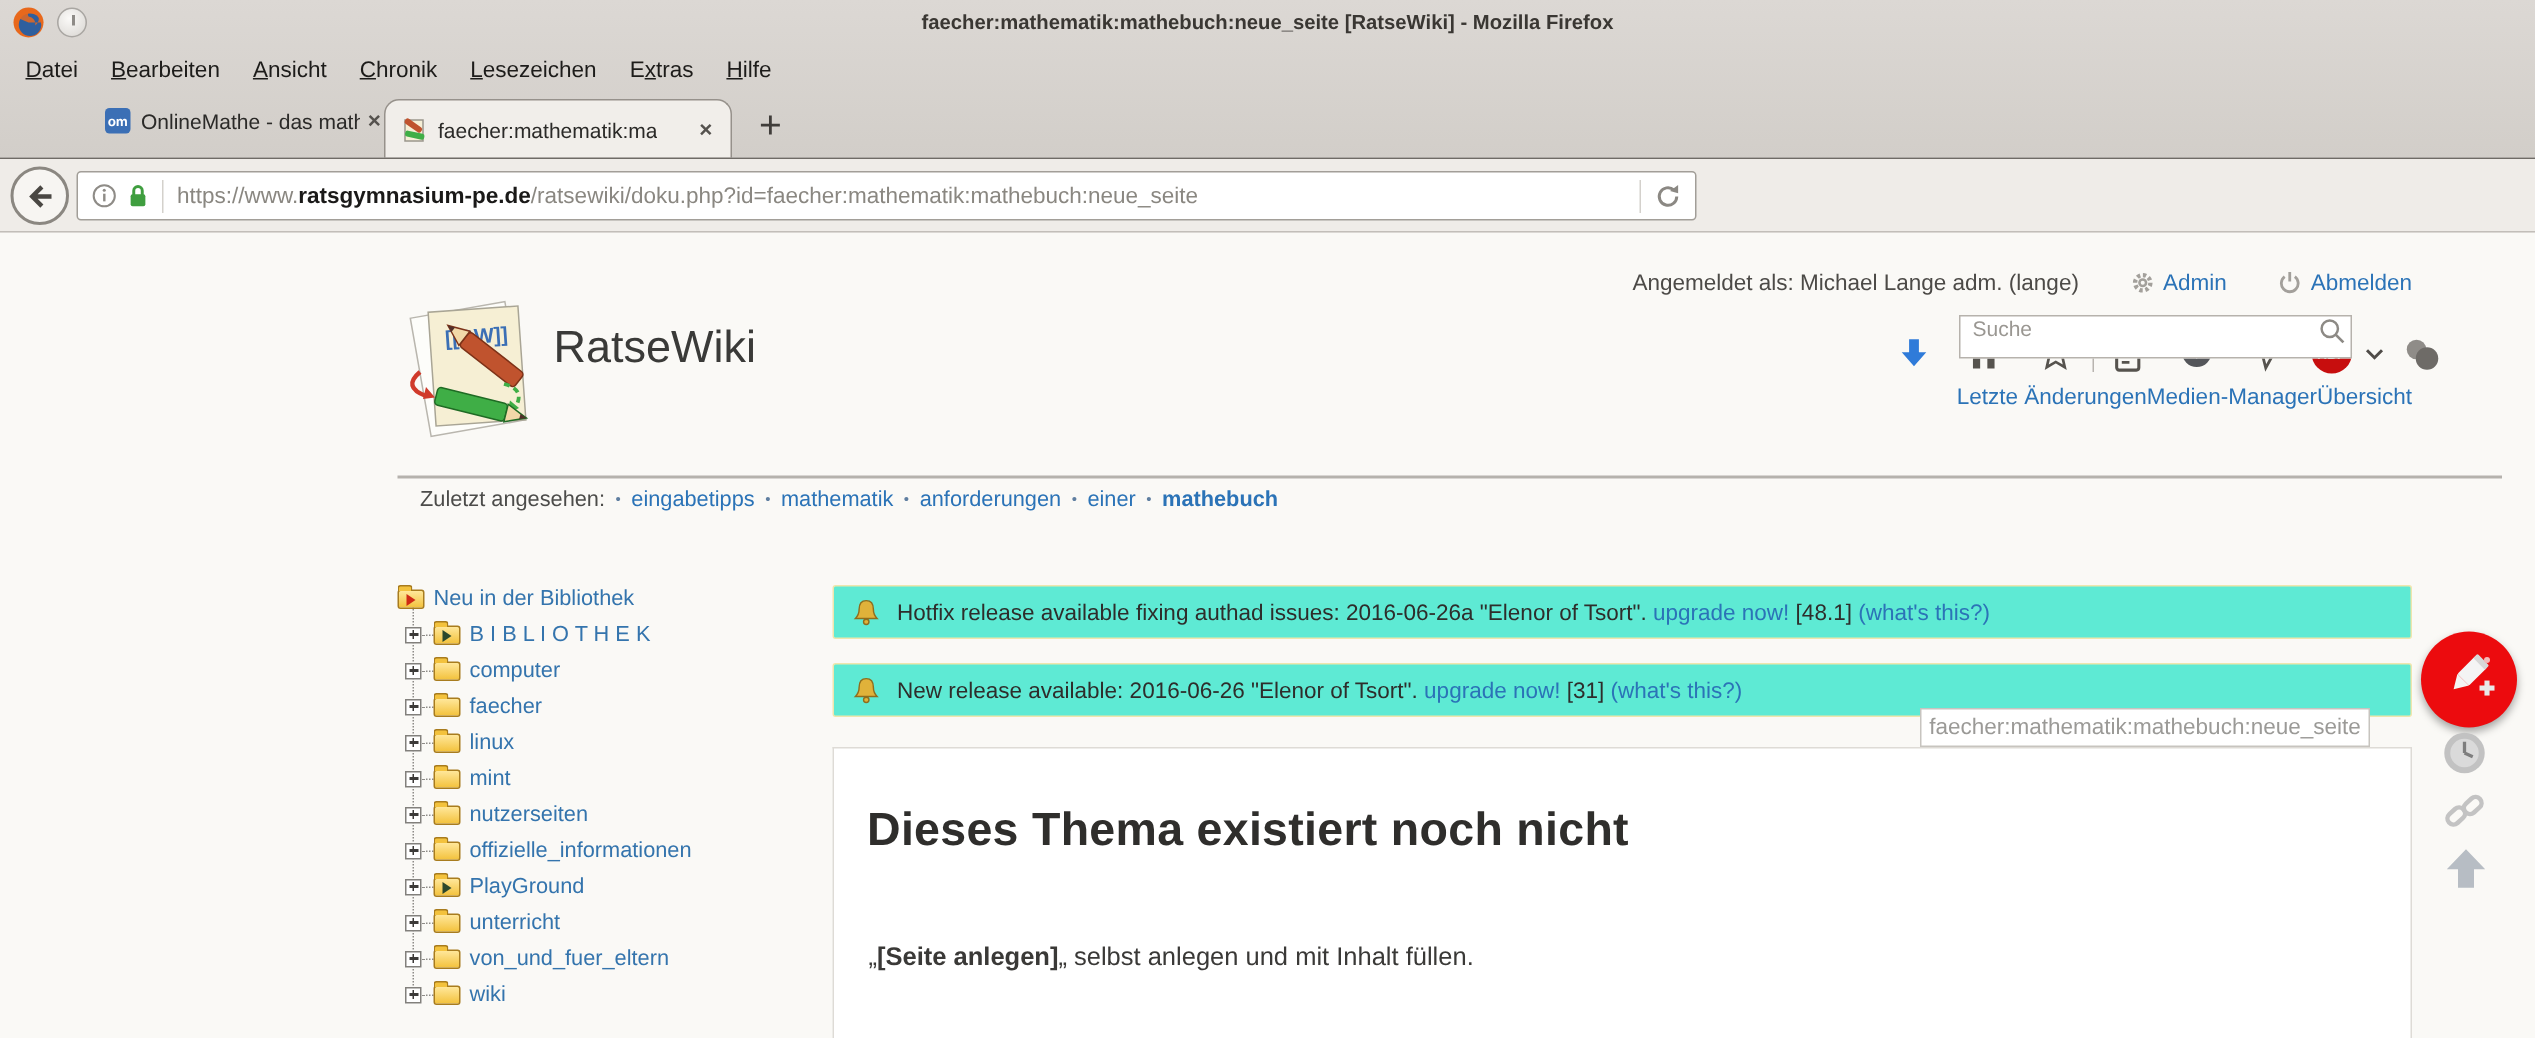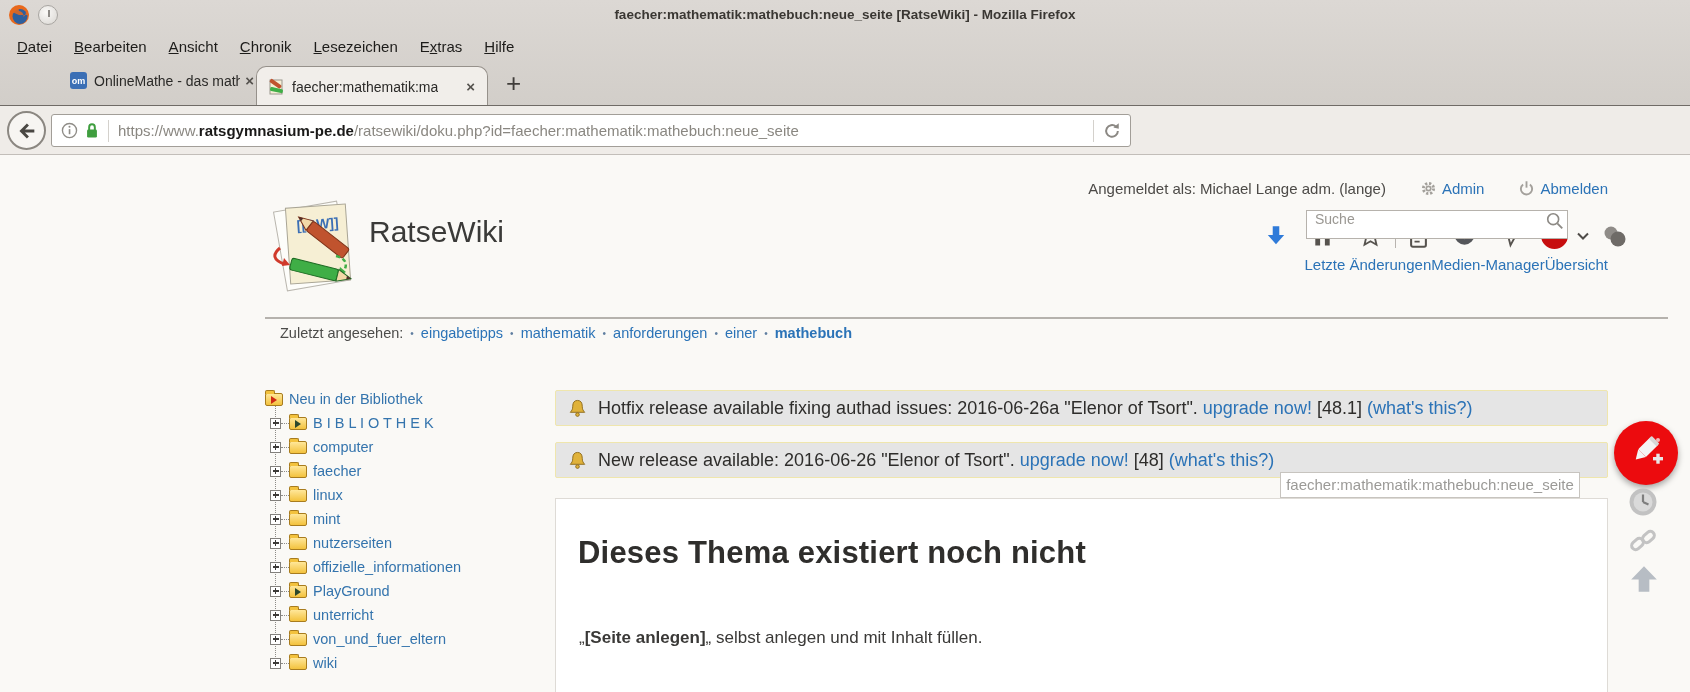--- a/index.html
+++ b/index.html
@@ -66,21 +66,21 @@
   .plusbox { position:relative; width:11px; height:11px; background:#fff; border:1px solid #82807c; flex:0 0 11px; }
   .plusbox::before { content:""; position:absolute; left:1.5px; top:3.8px; width:6px; height:1.6px; background:#3c3a38; }
   .plusbox::after { content:""; position:absolute; left:3.7px; top:1.6px; width:1.6px; height:6px; background:#3c3a38; }
   .tree-stub { width:8px; border-top:1px dotted #8d8b87; height:0; }
   .folder { position:relative; width:18px; height:13px; background:linear-gradient(#ffe79a,#f3c23d); border:1px solid #a87c1e; border-radius:2px; flex:0 0 18px; }
   .folder::before { content:""; position:absolute; left:-1px; top:-4px; width:8px; height:3px; background:#f3c23d; border:1px solid #a87c1e; border-bottom:none; border-radius:2px 2px 0 0; }
   .folder.open::after { content:""; position:absolute; left:5px; top:2.5px; border-left:6px solid #2c482c; border-top:4px solid transparent; border-bottom:4px solid transparent; }
   .folder.newroot::after { content:""; position:absolute; left:5px; top:2.5px; border-left:6px solid #cf2a14; border-top:4px solid transparent; border-bottom:4px solid transparent; }
 
   
-  .notify { position:absolute; left:555px; width:1053px; height:36px; background:#e5e5e5; border:1px solid #efe6ad; border-radius:2px; display:flex; align-items:center; padding:0 12px; font-size:18px; color:#2e2d2b; }
+  .notify { position:absolute; left:555px; width:1053px; height:36px; background:#5eead4; border:1px solid #efe6ad; border-radius:2px; display:flex; align-items:center; padding:0 12px; font-size:15px; color:#2e2d2b; }
   .notify a { color:#2b73b7; text-decoration:none; }
   .notify .bell { margin-right:11px; flex:0 0 19px; }
   .notify span, .notify a { white-space:pre; }
 
   .pagename-tip { position:absolute; left:1280px; top:472px; width:300px; height:26px; background:#fff; border:1px solid #c7c4bf; color:#9b9a97; font-size:15px; line-height:24px; text-align:center; z-index:3; white-space:nowrap; overflow:hidden; }
 
   .content-box { position:absolute; left:555px; top:498px; width:1053px; height:194px; background:#fff; border:1px solid #deDBd6; border-bottom:none; z-index:1; }
   .content-box h1 { margin:36px 0 0 22px; font-size:31px; font-weight:bold; color:#2f2e2c; letter-spacing:.2px; }
   .content-box p { margin:25px 0 0 23px; width:940px; font-size:17px; line-height:28px; color:#3a3937; }
 
@@ -359,21 +359,21 @@
       <span> [48.1] </span>
       <a>(what's this?)</a>
   </div>
   <div class="notify" style="top:442px">
     <svg class="bell" width="19" height="19" viewBox="0 0 20 20">
       <path d="M10 1.5 C6.5 1.5 5 4 5 7.6 C5 10.8 4 12.4 2.4 14 H17.6 C16 12.4 15 10.8 15 7.6 C15 4 13.5 1.5 10 1.5 Z" fill="#e0b23a" stroke="#8f6d1d"></path>
       <circle cx="10" cy="16.4" r="1.9" fill="#e0b23a" stroke="#8f6d1d"></circle>
     </svg>
     <span>New release available: 2016-06-26 "Elenor of Tsort". </span>
       <a>upgrade now!</a>
-      <span> [48] </span>
+      <span> [31] </span>
       <a>(what's this?)</a>
   </div>
 
   <div class="pagename-tip">faecher:mathematik:mathebuch:neue_seite</div>
 
   <div class="content-box">
     <h1>Dieses Thema existiert noch nicht</h1>
     <p><br><span>„</span><b>[Seite anlegen]</b><span>„ selbst anlegen und mit Inhalt füllen.</span></p>
   </div>
 

